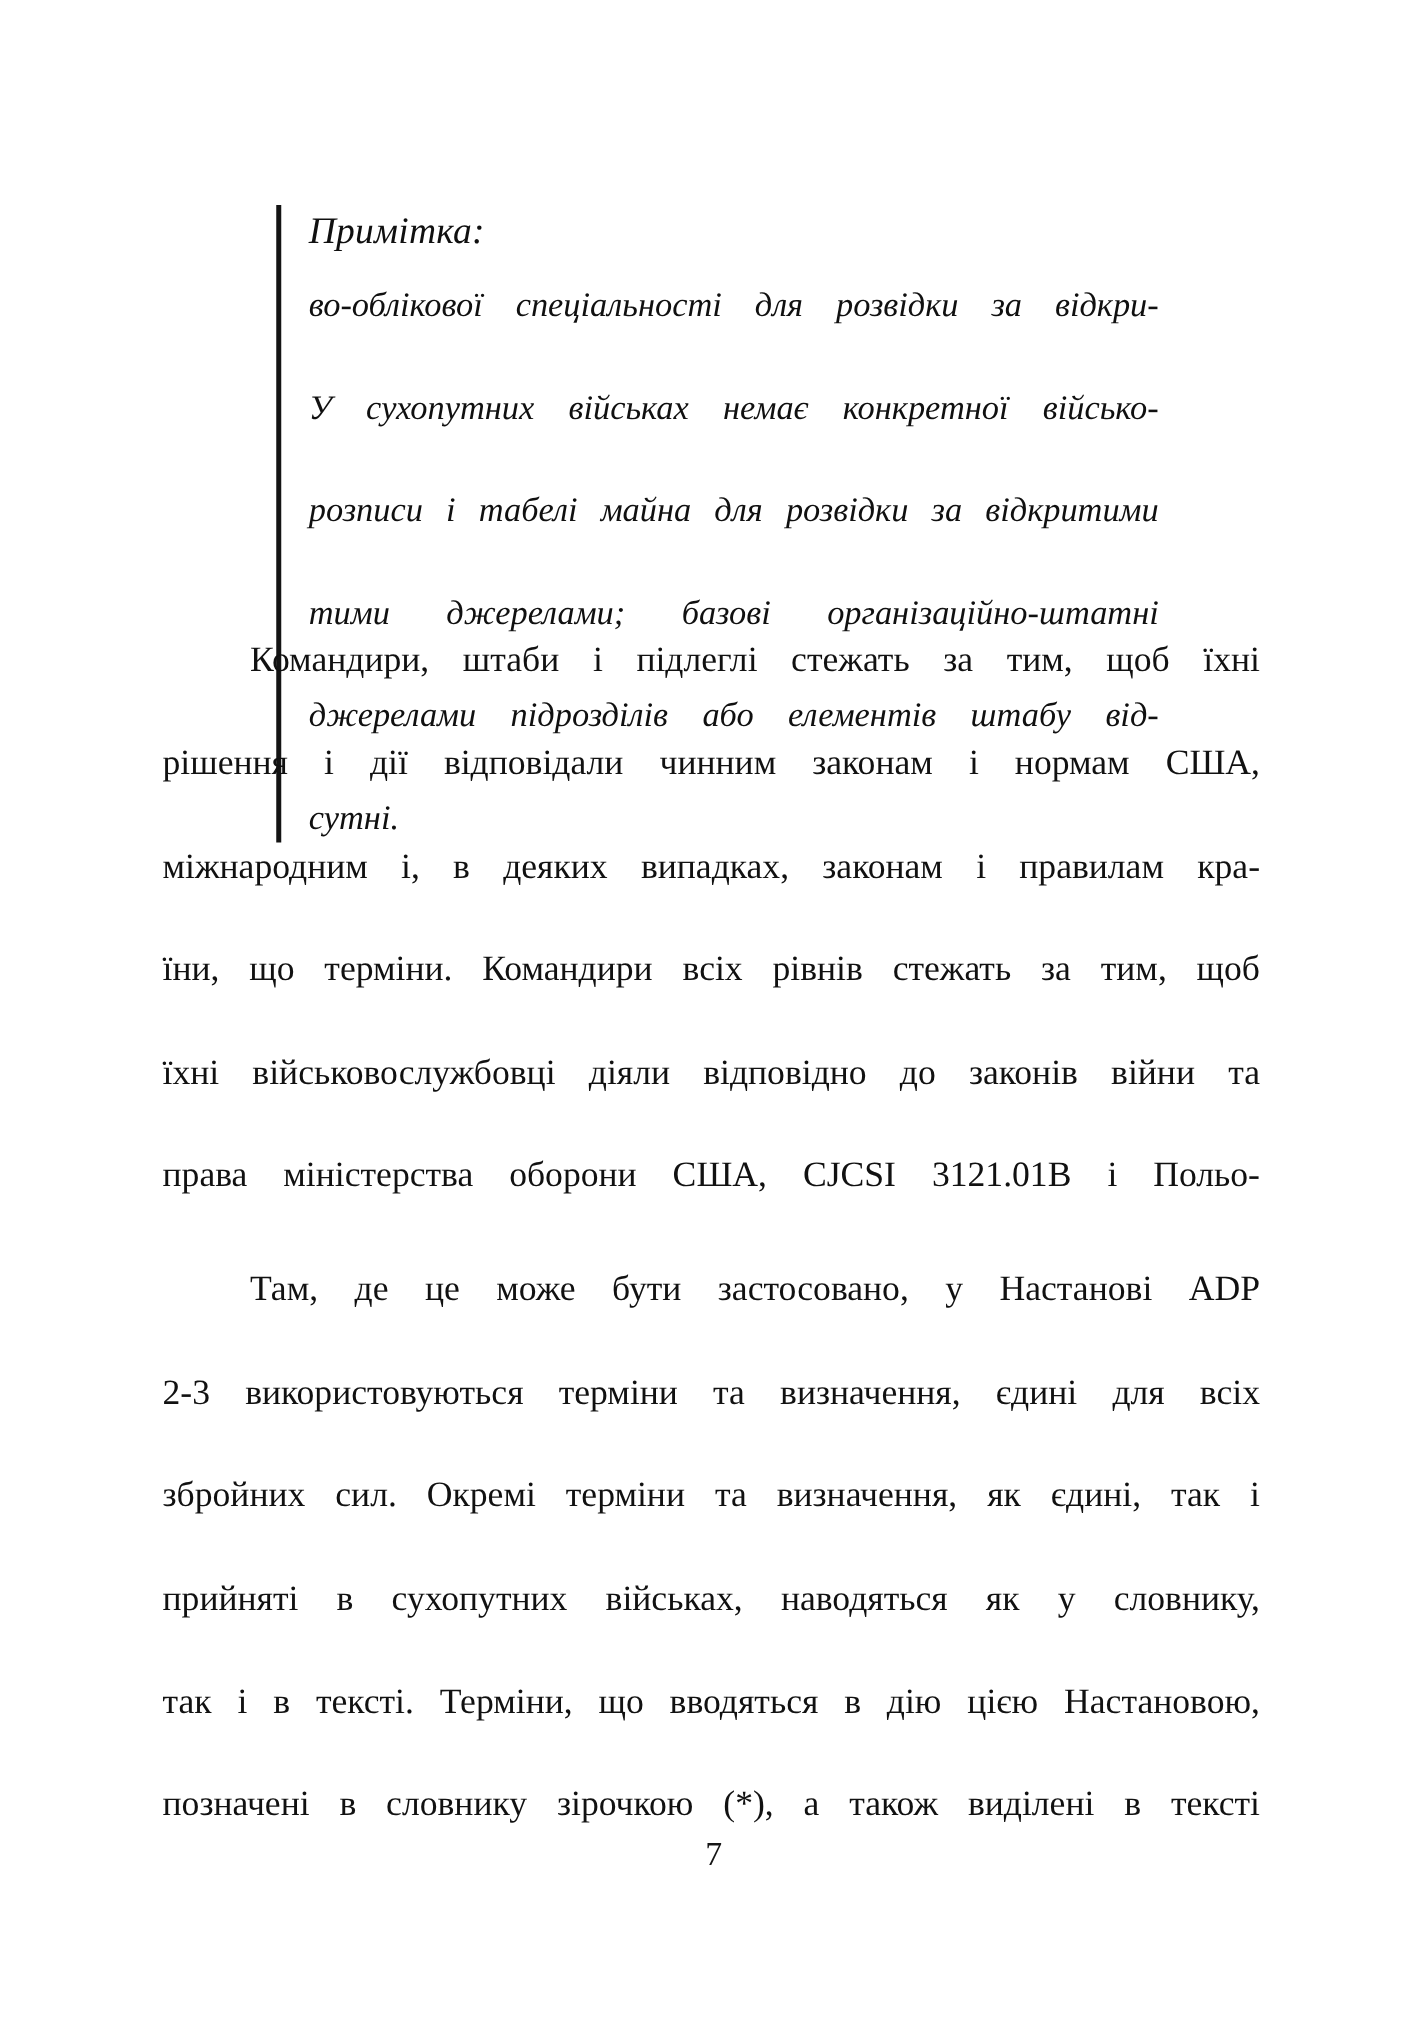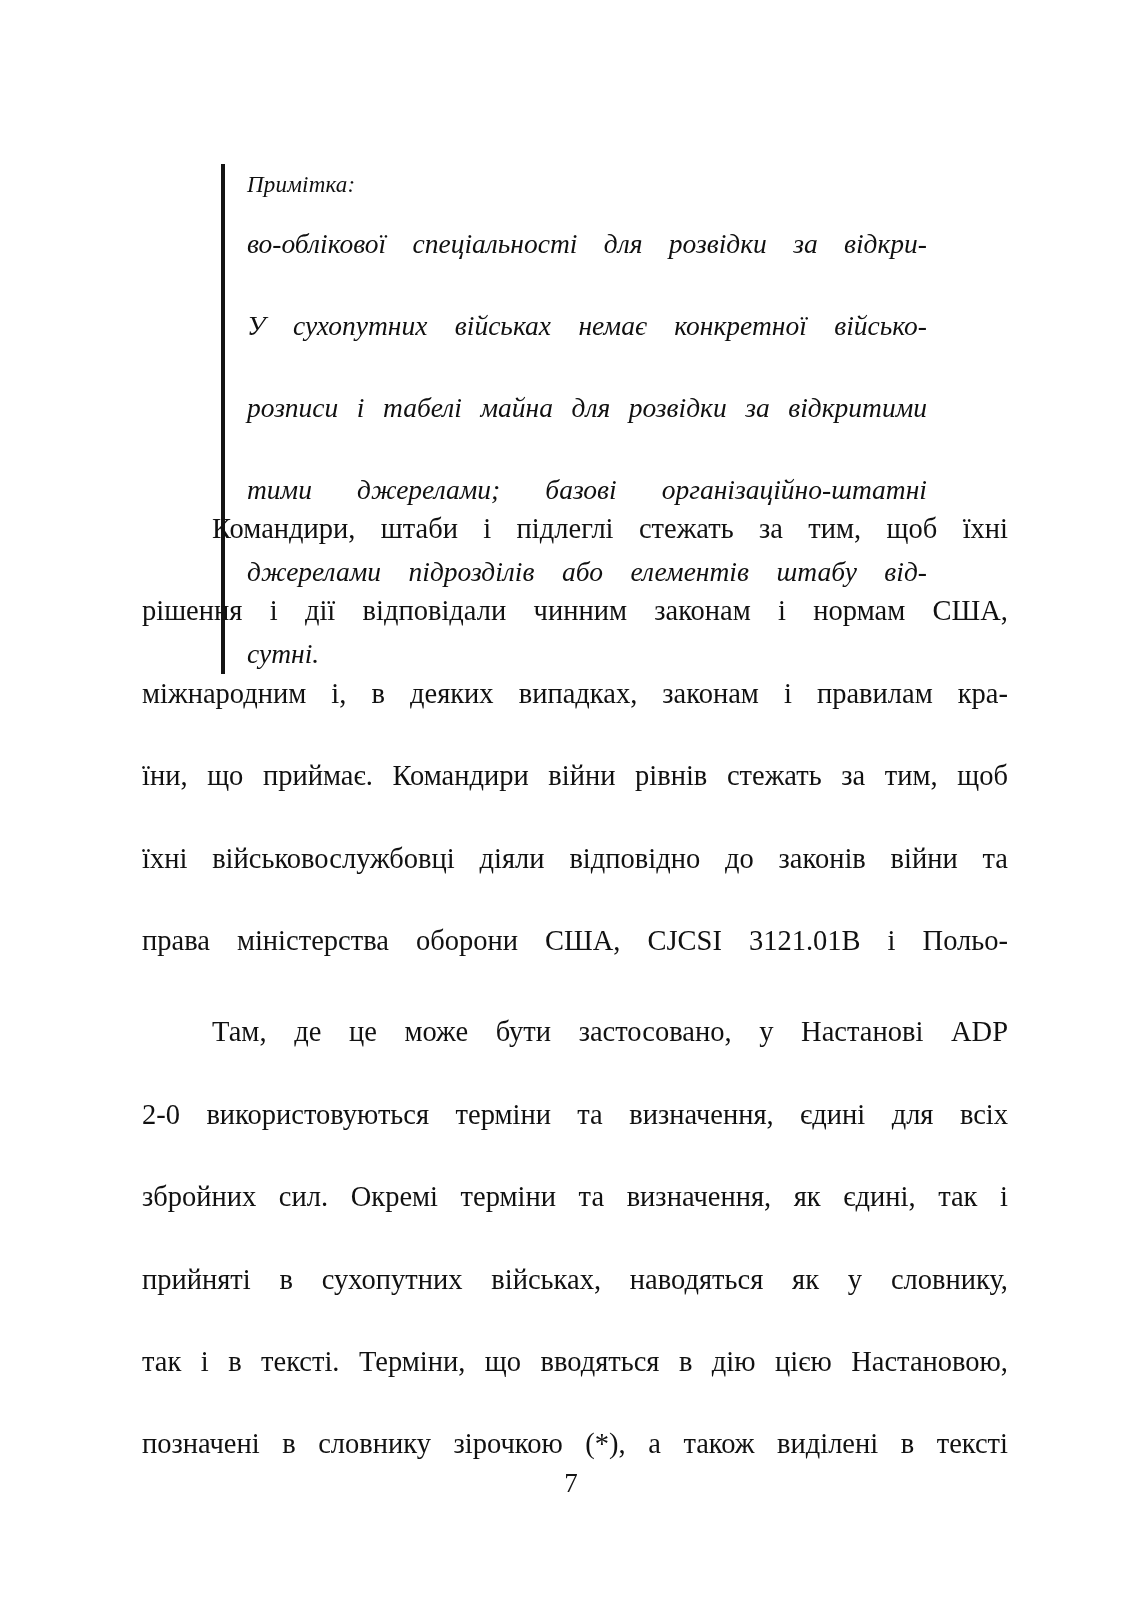--- a/index.html
+++ b/index.html
@@ -27,21 +27,21 @@
     position: absolute;
     left: 221px;
     top: 164px;
     width: 706px;
     border-left: 4px solid #141414;
     padding-left: 22px;
     box-sizing: border-box;
   }
   .note-title {
     font-style: italic;
-    font-size: 23px;
+    font-size: 30px;
     line-height: 41px;
     letter-spacing: 0.2px;
     margin: 0 0 18px 0;
     text-align: left;
   }
   .note-body {
     font-style: italic;
     font-size: 27.5px;
     line-height: 41px;
     margin: 0;
@@ -66,21 +66,21 @@
   
   .body-col {
     position: absolute;
     left: 130px;
     top: 508px;
     width: 878px;
   }
   .para {
     font-size: 28.5px;
     line-height: 41.2px;
-    margin: 0 0 9px 12px;
+    margin: 0 0 9px 0;
     text-align: justify;
     color: #111111;
   }
   .para .jline {
     display: block;
     text-align: justify;
     white-space: pre-wrap;
   }
   .para .jline::after {
     content: "";
@@ -121,28 +121,28 @@
       <span class="jline nofill">сутні.</span>
     </div>
   </div>
 
   <div class="body-col">
 
     <div class="para">
       <span class="jline"><span class="indent"></span><span>Командири, штаби і підлеглі стежать за тим, щоб їхні</span></span>
       <span class="jline">рішення і дії відповідали чинним законам і нормам США,</span>
       <span class="jline">міжнародним і, в деяких випадках, законам і правилам кра-</span>
-      <span class="jline">їни, що приймає. Командири війни рівнів стежать за тим, щоб</span>
+      <span class="jline">їни, що терміни. Командири всіх рівнів стежать за тим, щоб</span>
       <span class="jline">їхні військовослужбовці діяли відповідно до законів війни та</span>
       <span class="jline">права міністерства оборони США, CJCSI 3121.01B і Польо-</span>
     </div>
 
     <div class="para">
       <span class="jline"><span class="indent"></span><span>Там, де це може бути застосовано, у Настанові ADP</span></span>
-      <span class="jline">2-0 використовуються терміни та визначення, єдині для всіх</span>
+      <span class="jline">2-3 використовуються терміни та визначення, єдині для всіх</span>
       <span class="jline">збройних сил. Окремі терміни та визначення, як єдині, так і</span>
       <span class="jline">прийняті в сухопутних військах, наводяться як у словнику,</span>
       <span class="jline">так і в тексті. Терміни, що вводяться в дію цією Настановою,</span>
       <span class="jline">позначені в словнику зірочкою (*), а також виділені в тексті</span>
 
     </div>
 
   </div>
 
   <div class="page-number">7</div>

